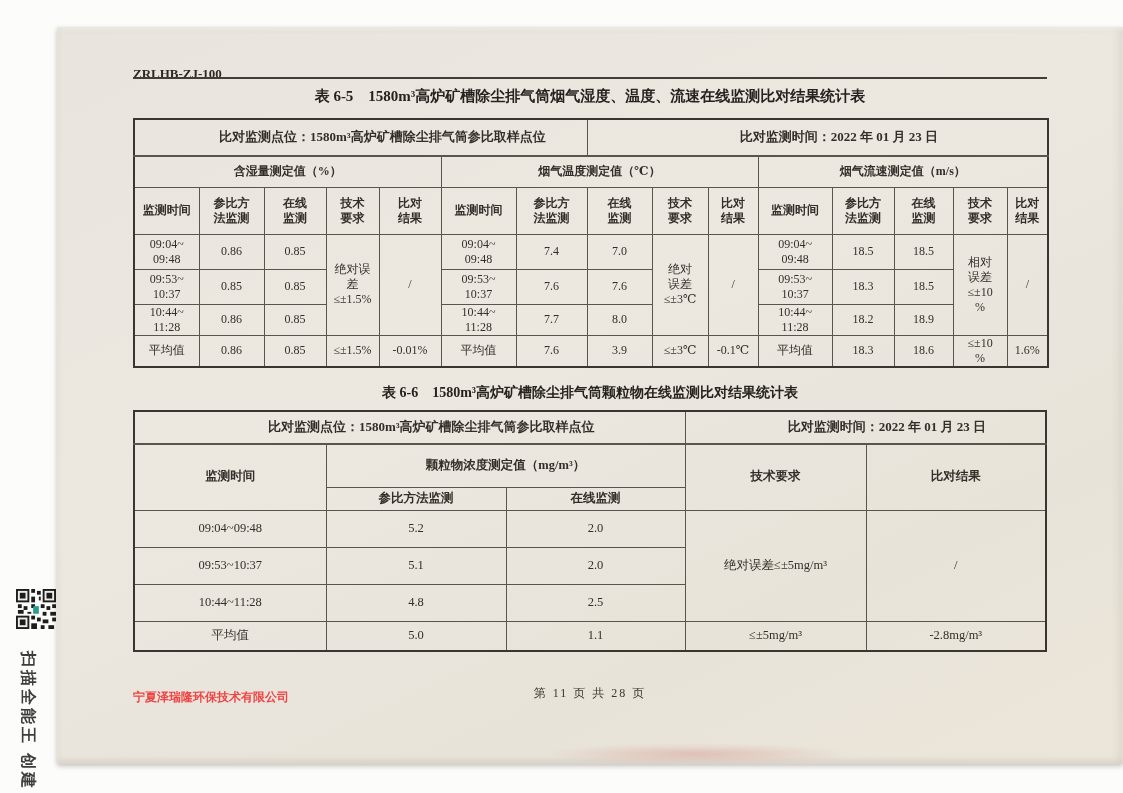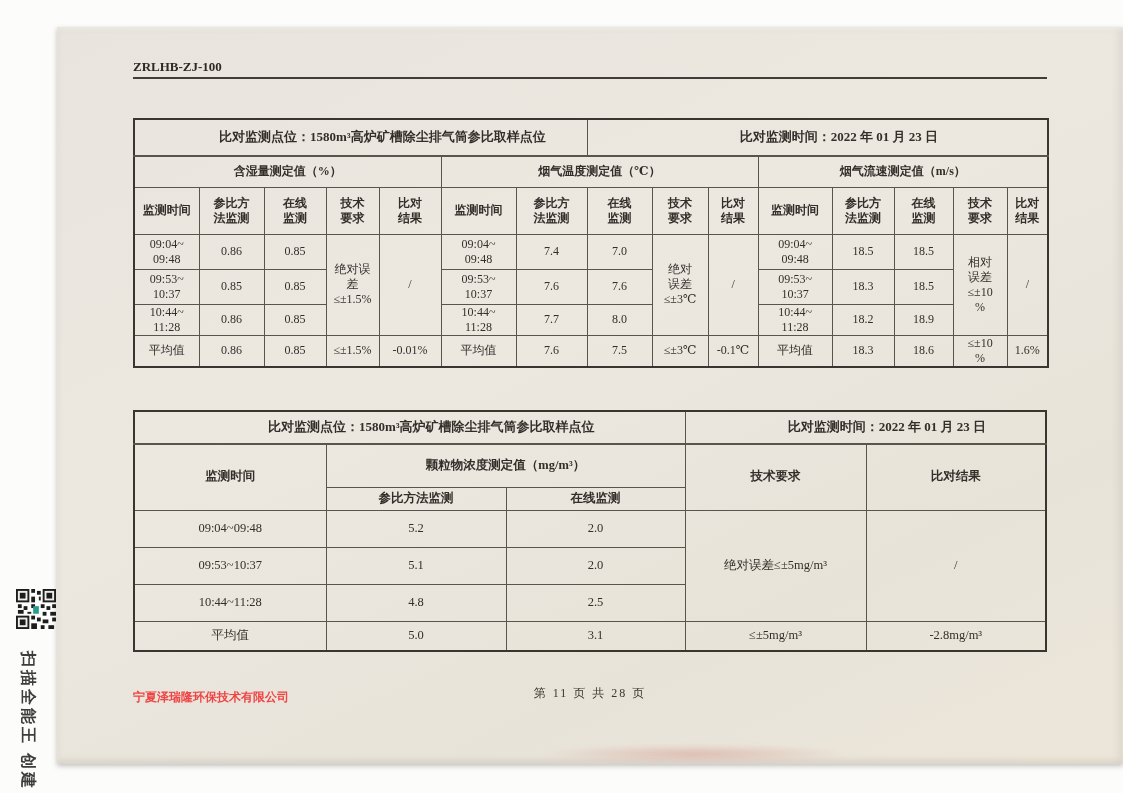--- a/index.html
+++ b/index.html
@@ -1,21 +1,21 @@
 <!DOCTYPE html>
 <html><head>
 <meta charset="utf-8">
 <style>
   html,body{margin:0;padding:0;}
   .canvas{position:relative;width:1123px;height:793px;background:#fcfcfb;overflow:hidden;
           font-family:"Liberation Serif","DejaVu Serif",serif;color:#332e29;}
   .paper{position:absolute;left:57px;top:27px;width:1066px;height:737px;
          background:linear-gradient(155deg,#e9e5de 0%,#ece8e0 40%,#e8e3d9 75%,#ece6da 100%);
          box-shadow:0 2px 5px rgba(90,80,70,.35), inset 0 2px 4px rgba(255,255,255,.45), inset -4px 0 10px rgba(60,50,40,.07), inset 0 -3px 6px rgba(120,105,90,.12);}
-  .doc-code{position:absolute;left:133px;top:59px;font-size:13px;font-weight:bold;color:#2d2925;}
+  .doc-code{position:absolute;left:133px;top:66px;font-size:13px;font-weight:bold;color:#2d2925;}
   .head-title{position:absolute;left:133px;top:61px;width:914px;text-align:center;
               font-size:12px;font-weight:bold;color:#2d2925;}
   .rule{position:absolute;left:133px;top:77px;width:914px;height:2px;background:#423d37;}
   .tbl-title{position:absolute;left:133px;width:914px;text-align:center;font-weight:bold;color:#26221e;}
   .title65{top:87px;font-size:15px;}
   .title66{top:384px;font-size:14px;}
   table{border-collapse:collapse;table-layout:fixed;position:absolute;border:2px solid #3a3530;background:transparent;}
   .t65{left:133px;top:118px;width:914px;}
   .t66{left:133px;top:410px;width:912px;}
   td{border:1px solid #59544c;text-align:center;vertical-align:middle;white-space:pre-line;
@@ -39,20 +39,21 @@
 </style>
 </head>
 <body>
 
 <div class="canvas">
   <div class="paper"></div>
 
   <div class="doc-code">ZRLHB-ZJ-100</div>
   <div class="rule"></div>
 
+  <div class="tbl-title title65">表 6-5　1580m³高炉矿槽除尘排气筒烟气湿度、温度、流速在线监测比对结果统计表</div>
 
   <table class="t65">
     <colgroup>
       <col style="width:65px">
         <col style="width:65px">
         <col style="width:62px">
         <col style="width:53px">
         <col style="width:62px">
       <col style="width:75px">
         <col style="width:71px">
@@ -160,33 +161,34 @@
       <td>18.9</td>
     </tr>
     <tr class="r-avg">
       <td>平均值</td>
       <td>0.86</td>
       <td>0.85</td>
       <td>≤±1.5%</td>
       <td>-0.01%</td>
       <td>平均值</td>
       <td>7.6</td>
-      <td>7.5</td>
+      <td>3.9</td>
       <td>≤±3℃</td>
       <td>-0.1℃</td>
       <td>平均值</td>
       <td>18.3</td>
       <td>18.6</td>
       <td>≤±10
 %</td>
       <td>1.6%</td>
     </tr>
   </tbody>
     </table>
 
+  <div class="tbl-title title66">表 6-6　1580m³高炉矿槽除尘排气筒颗粒物在线监测比对结果统计表</div>
 
   <table class="t66">
     <colgroup>
       <col style="width:192px">
         <col style="width:180px">
         <col style="width:179px">
         <col style="width:181px">
         <col style="width:180px">
     </colgroup>
     <tbody>
@@ -217,21 +219,21 @@
       <td>2.0</td>
     </tr>
     <tr class="r-d">
       <td>10:44~11:28</td>
       <td>4.8</td>
       <td>2.5</td>
     </tr>
     <tr class="r-avg">
       <td>平均值</td>
       <td>5.0</td>
-      <td>3.1</td>
+      <td>1.1</td>
       <td>≤±5mg/m³</td>
       <td>-2.8mg/m³</td>
     </tr>
   </tbody>
     </table>
 
   <div class="footer-left">宁夏泽瑞隆环保技术有限公司</div>
   <div class="footer-right">第 11 页 共 28 页</div>
 
   <svg class="qr" viewBox="0 0 21 21" xmlns="http://www.w3.org/2000/svg">

